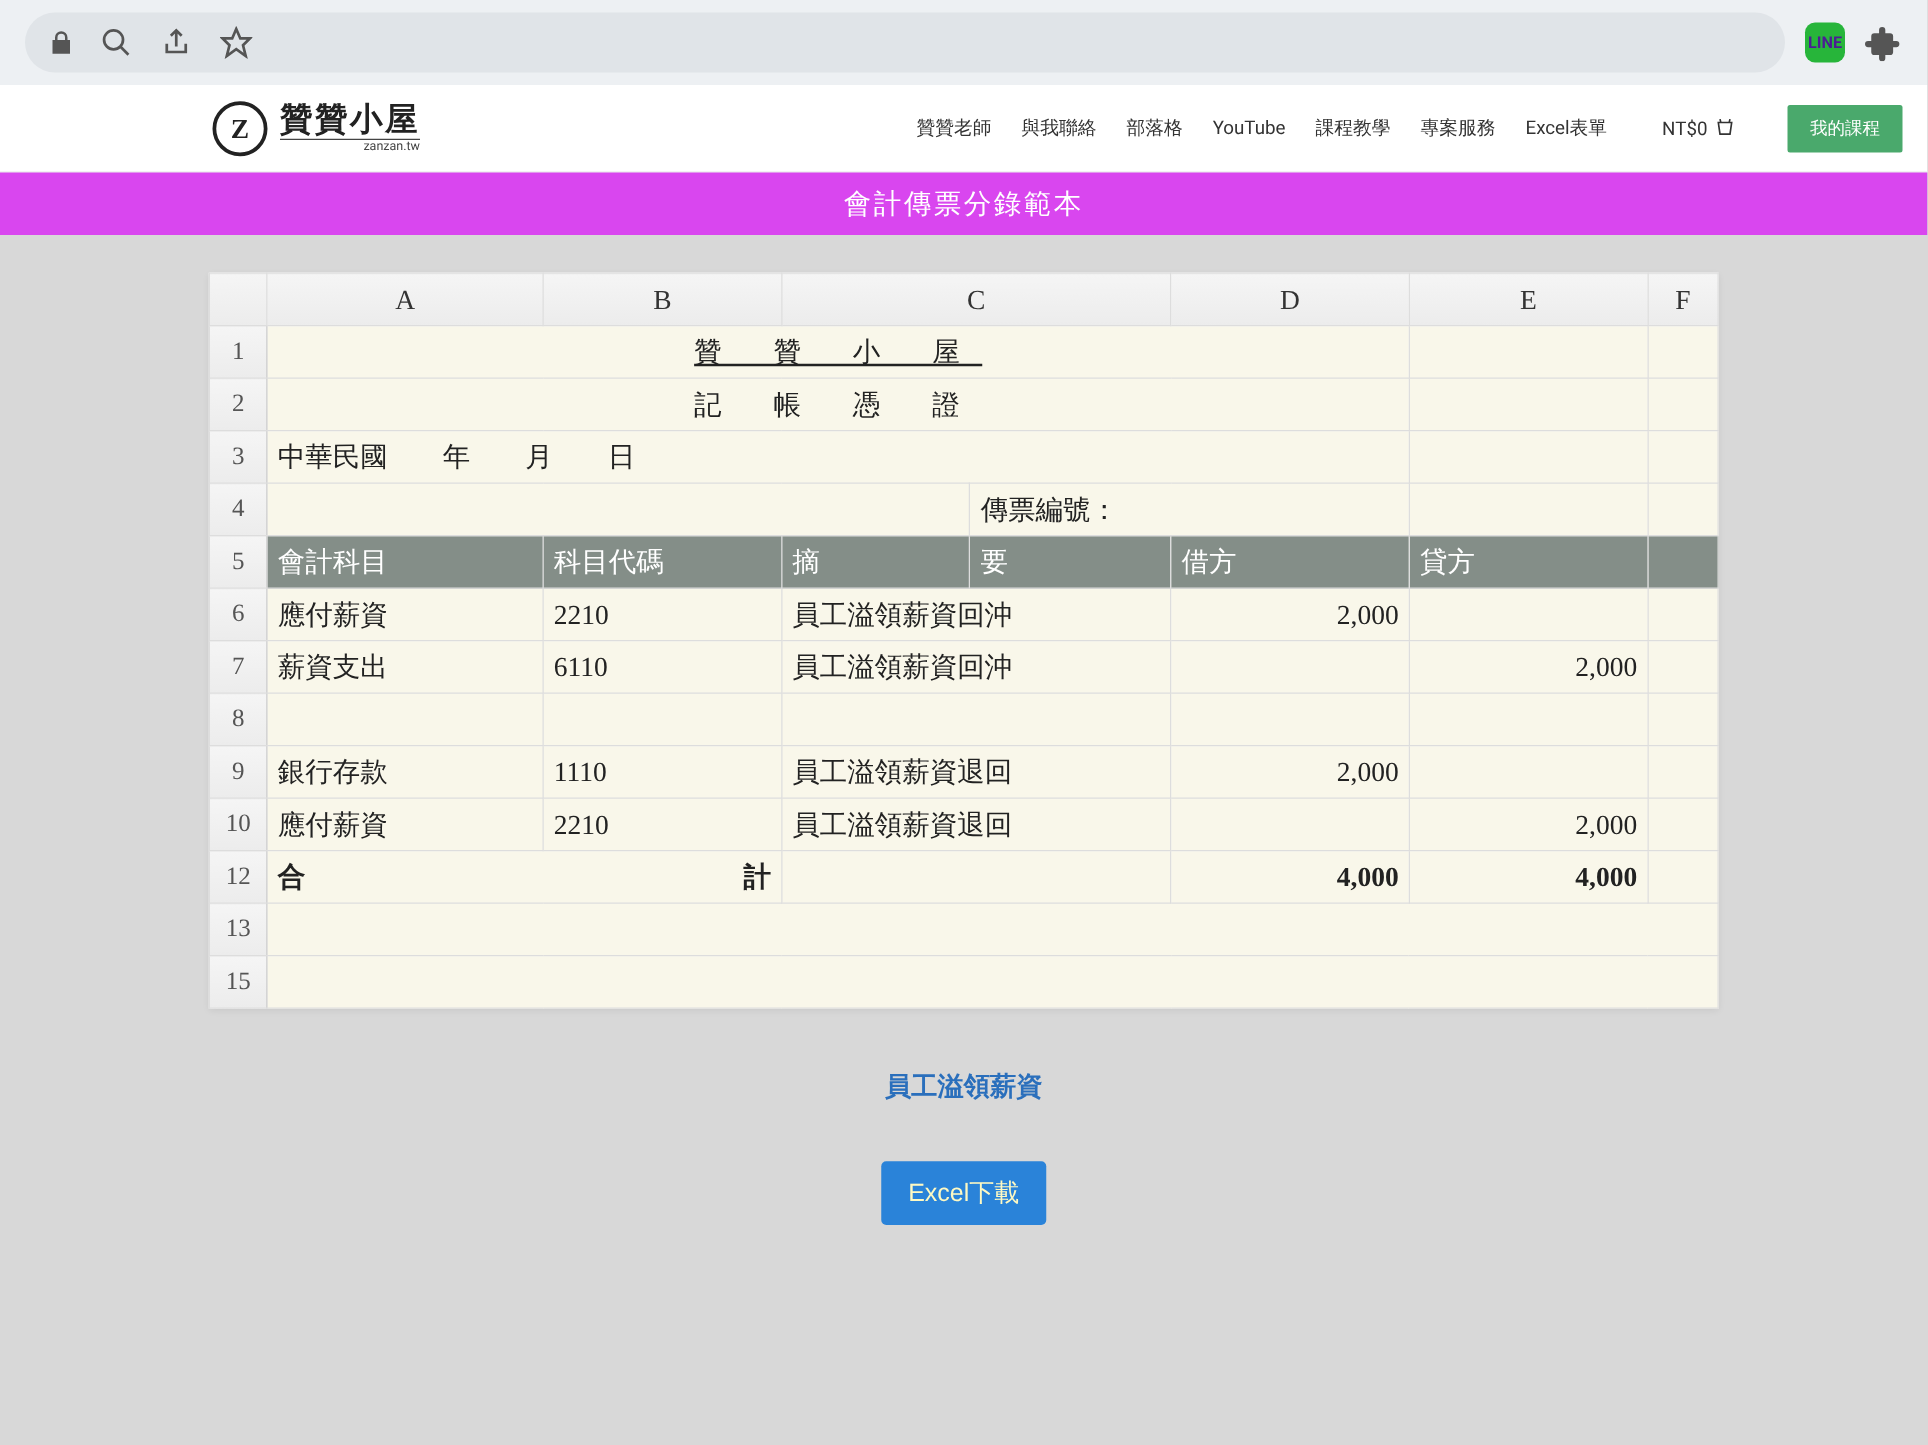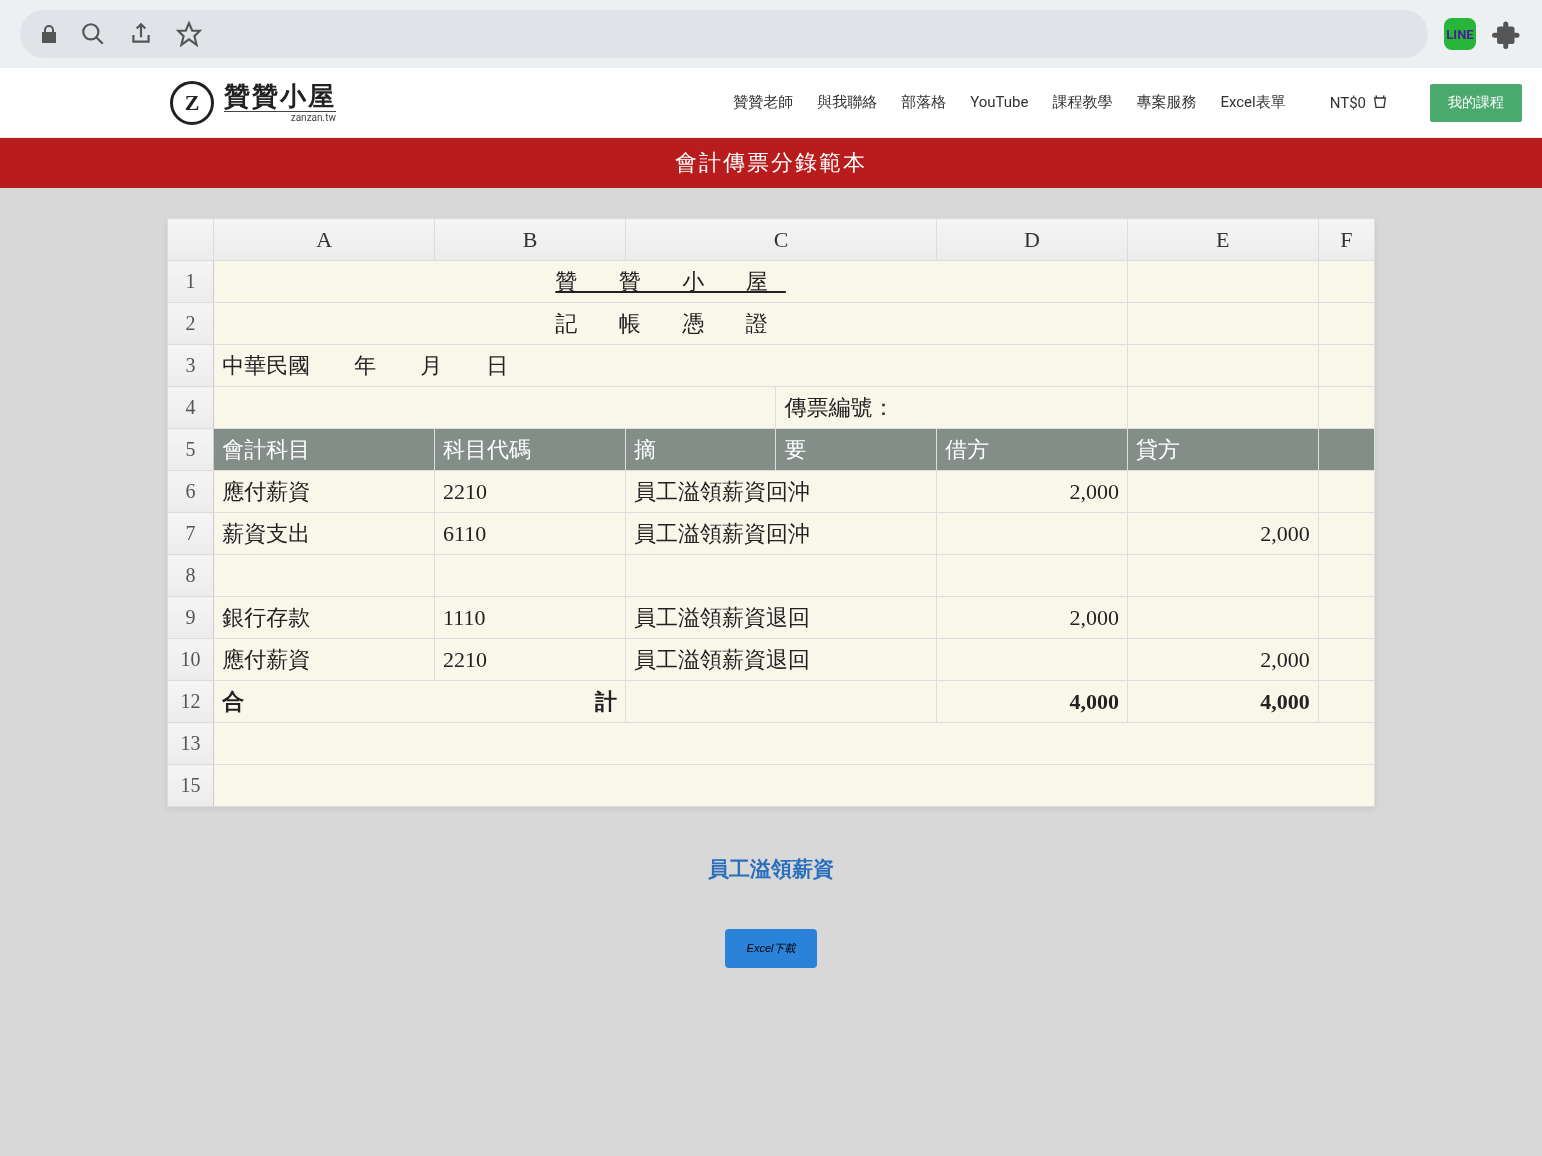--- a/index.html
+++ b/index.html
@@ -65,21 +65,21 @@
   .nav { display:flex; gap:24px; margin-left:auto; }
   .nav a { color:#333; font-size:15px; text-decoration:none; }
   .cart { display:flex; align-items:flex-start; gap:6px; font-size:15px; color:#333; margin-left:20px;}
   .cart svg { width:16px; height:16px; }
   .my-courses-btn {
     background:#4aa96c; color:#fff; padding:10px 18px; font-size:14px;
     border:none; border-radius:2px; margin-left:18px; cursor:pointer;
   }
   
   .title-bar {
-    background:#b91c1c; color:#fff; text-align:center;
+    background:#d946ef; color:#fff; text-align:center;
     font-size:22px; padding:10px 0; letter-spacing:2px;
   }
   
   .sheet-wrap {
     margin: 30px auto 0;
     width: 1208px;
     background:#fff;
     box-shadow: 0 2px 6px rgba(0,0,0,0.08);
     font-family: Georgia, "Times New Roman", "PMingLiU", serif;
   }
@@ -111,22 +111,22 @@
   .bold { font-weight:bold; }
   .justify { text-align:justify; text-align-last:justify; padding: 0 90px;}
   .sig-row td { font-size:22px; }
   .col-A { width:220px;} .col-B{width:190px;} .col-C{width:310px;}
   .col-D{width:190px;} .col-E{width:190px;} .col-F{width:56px;}
   
   .article-wrap { text-align:center; padding-top:48px; color:#333; }
   .article-title { color:#2a6fbc; font-size:21px; font-weight:600; margin-bottom:46px; }
   .article-body { font-size:16px; color:#555; margin: 0 60px 28px; line-height:1.6;}
   .download-btn {
-    background:#2a83d9; color:#000000; border:none; padding:12px 22px;
-    font-size:11px; border-radius:4px; cursor:pointer;font-style:italic;
+    background:#2a83d9; color:#fef9c3; border:none; padding:12px 22px;
+    font-size:20px; border-radius:4px; cursor:pointer;
   }
 </style>
 </head>
 <body>
 
 <div class="browser-bar">
   <div class="url-pill">
     <span class="lock-icon">
       <svg width="18" height="20" viewBox="0 0 18 20" fill="#555">
           <path d="M14 8V6a5 5 0 10-10 0v2H2v11h14V8h-2zM6 6a3 3 0 116 0v2H6V6z"></path>

